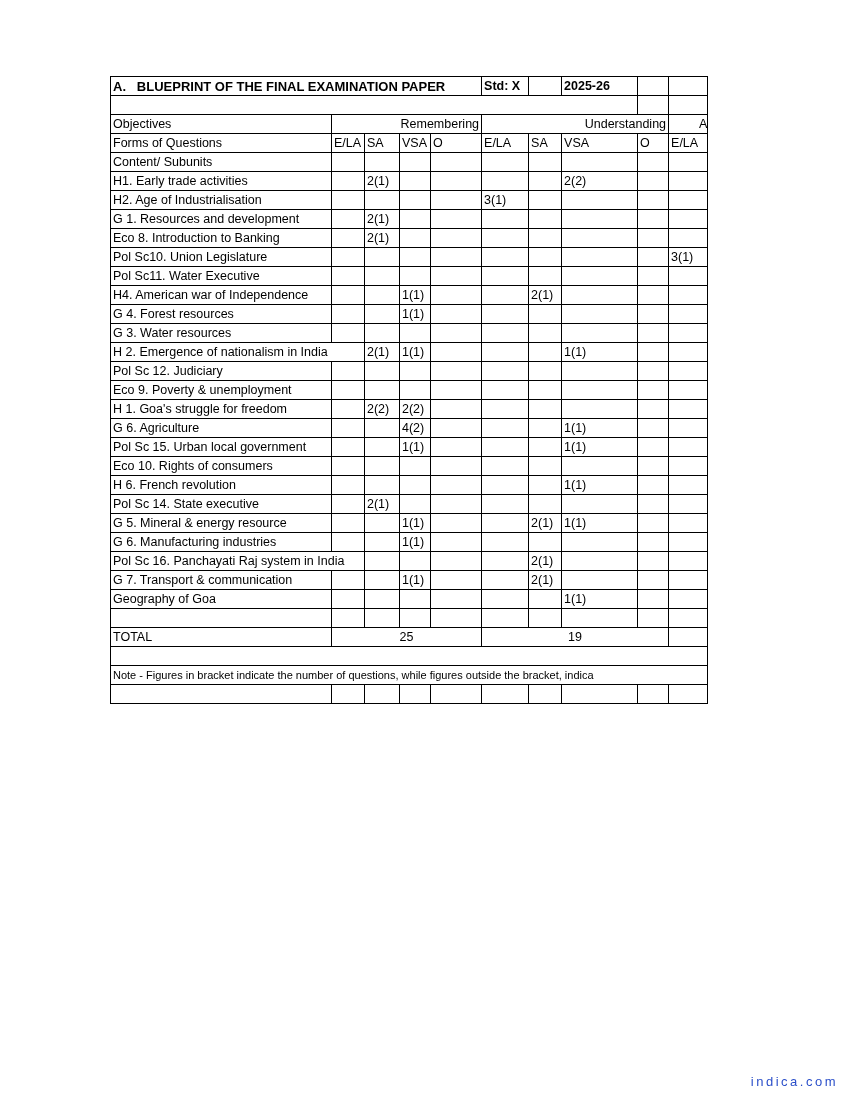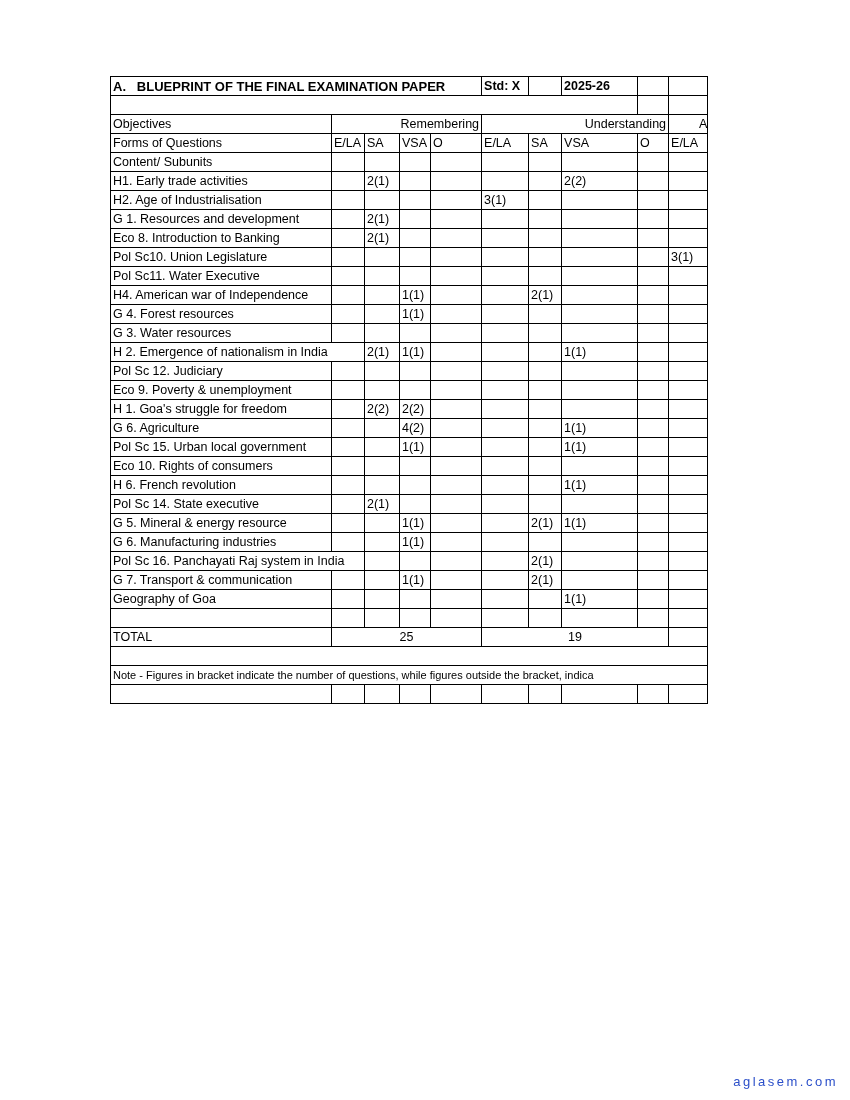--- a/index.html
+++ b/index.html
@@ -419,14 +419,14 @@
         <td></td>
           <td></td>
         <td></td>
           <td></td>
         <td></td>
           <td></td>
       </tr>
     </tbody>
   </table>
 
-  <div class="watermark">aglasem.com</div>
+  <div class="watermark">indica.com</div>
 </div>
 
 </body></html>

